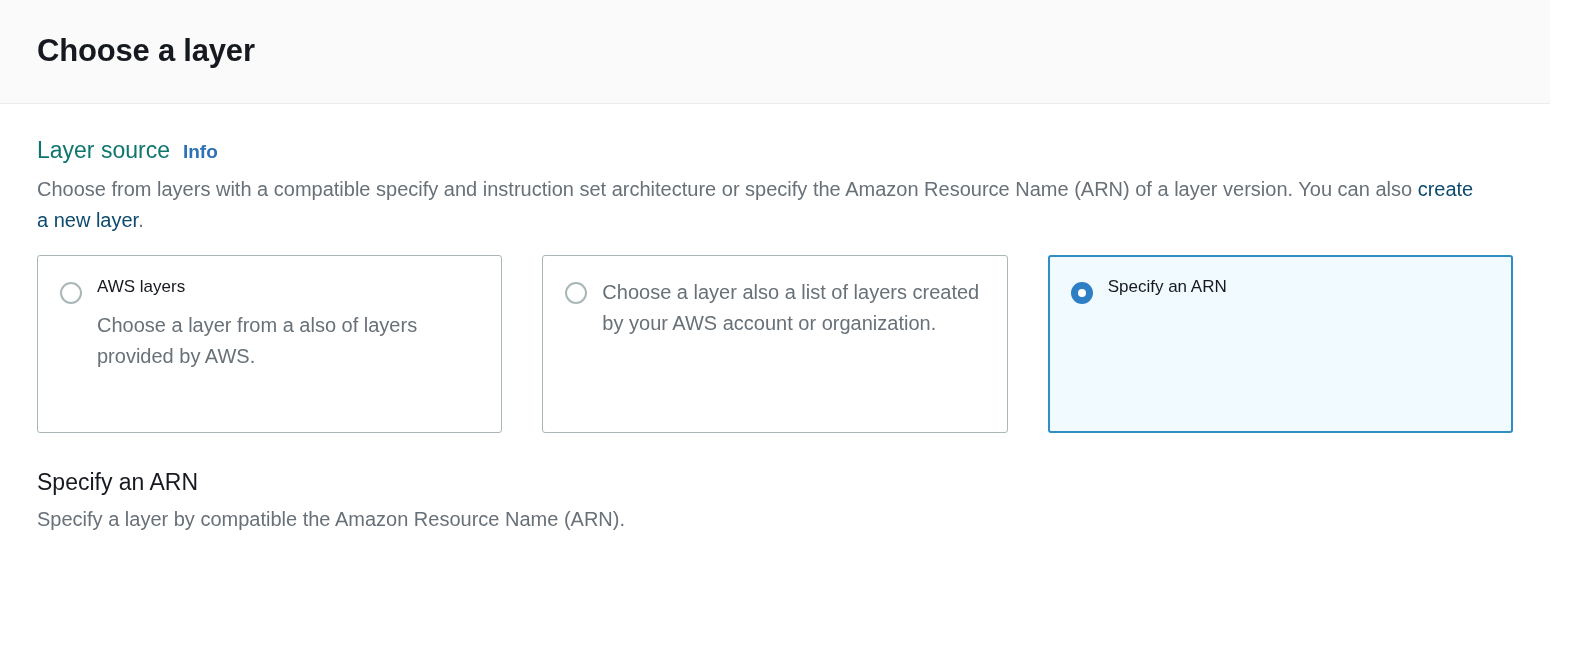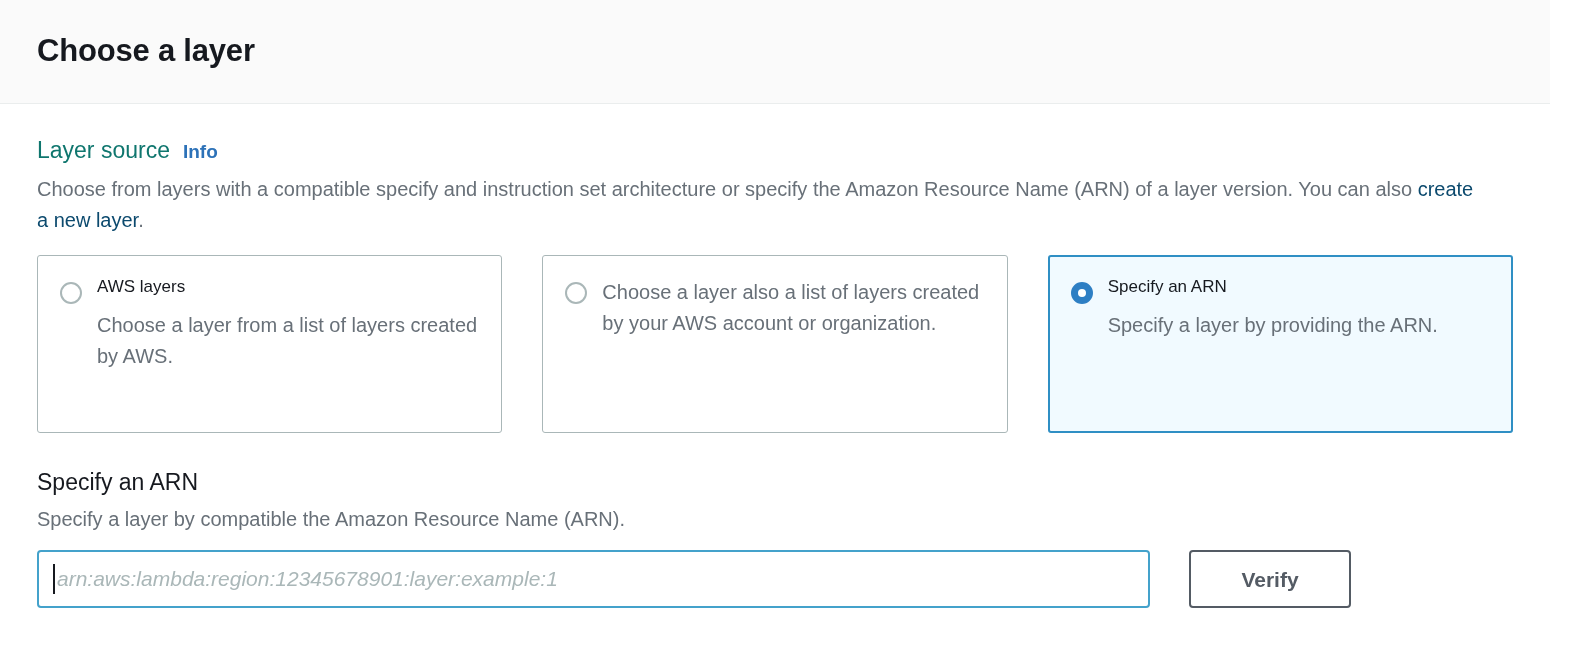--- a/index.html
+++ b/index.html
@@ -234,48 +234,40 @@
     <div class="field-description">
       <span>Choose from layers with a compatible specify and instruction set architecture or specify the Amazon Resource Name (ARN) of a layer version. You can also </span><span class="inline-link">create a new layer</span><span>.</span>
     </div>
 
     <div class="radio-card-group">
 
       <div class="radio-card">
         <span class="radio-dot"></span>
         <div class="radio-card-text">
           <div class="radio-card-title">AWS layers</div>
-          <div class="radio-card-desc">Choose a layer from a list of layers created by AWS.</div>
+          <div class="radio-card-desc">Choose a layer from a also of layers provided by AWS.</div>
         </div>
       </div>
 
       <div class="radio-card">
         <span class="radio-dot"></span>
         <div class="radio-card-text">
           <div class="radio-card-desc">Choose a layer also a list of layers created by your AWS account or organization.</div>
         </div>
       </div>
 
       <div class="radio-card selected">
         <span class="radio-dot"></span>
         <div class="radio-card-text">
           <div class="radio-card-title">Specify an ARN</div>
-          <div class="radio-card-desc">Specify a layer by providing the ARN.</div>
         </div>
       </div>
 
     </div>
 
     <div class="arn-section">
       <div class="section-heading">Specify an ARN</div>
       <div class="section-subtext">Specify a layer by compatible the Amazon Resource Name (ARN).</div>
 
-      <div class="arn-input-row">
-        <div class="arn-input-wrap">
-          <span class="text-caret"></span>
-          <input class="arn-input" type="text" placeholder="arn:aws:lambda:region:12345678901:layer:example:1" style="">
-        </div>
-        <button class="verify-button">Verify</button>
-      </div>
     </div>
 
   </div>
 </div>
 
 </body></html>

